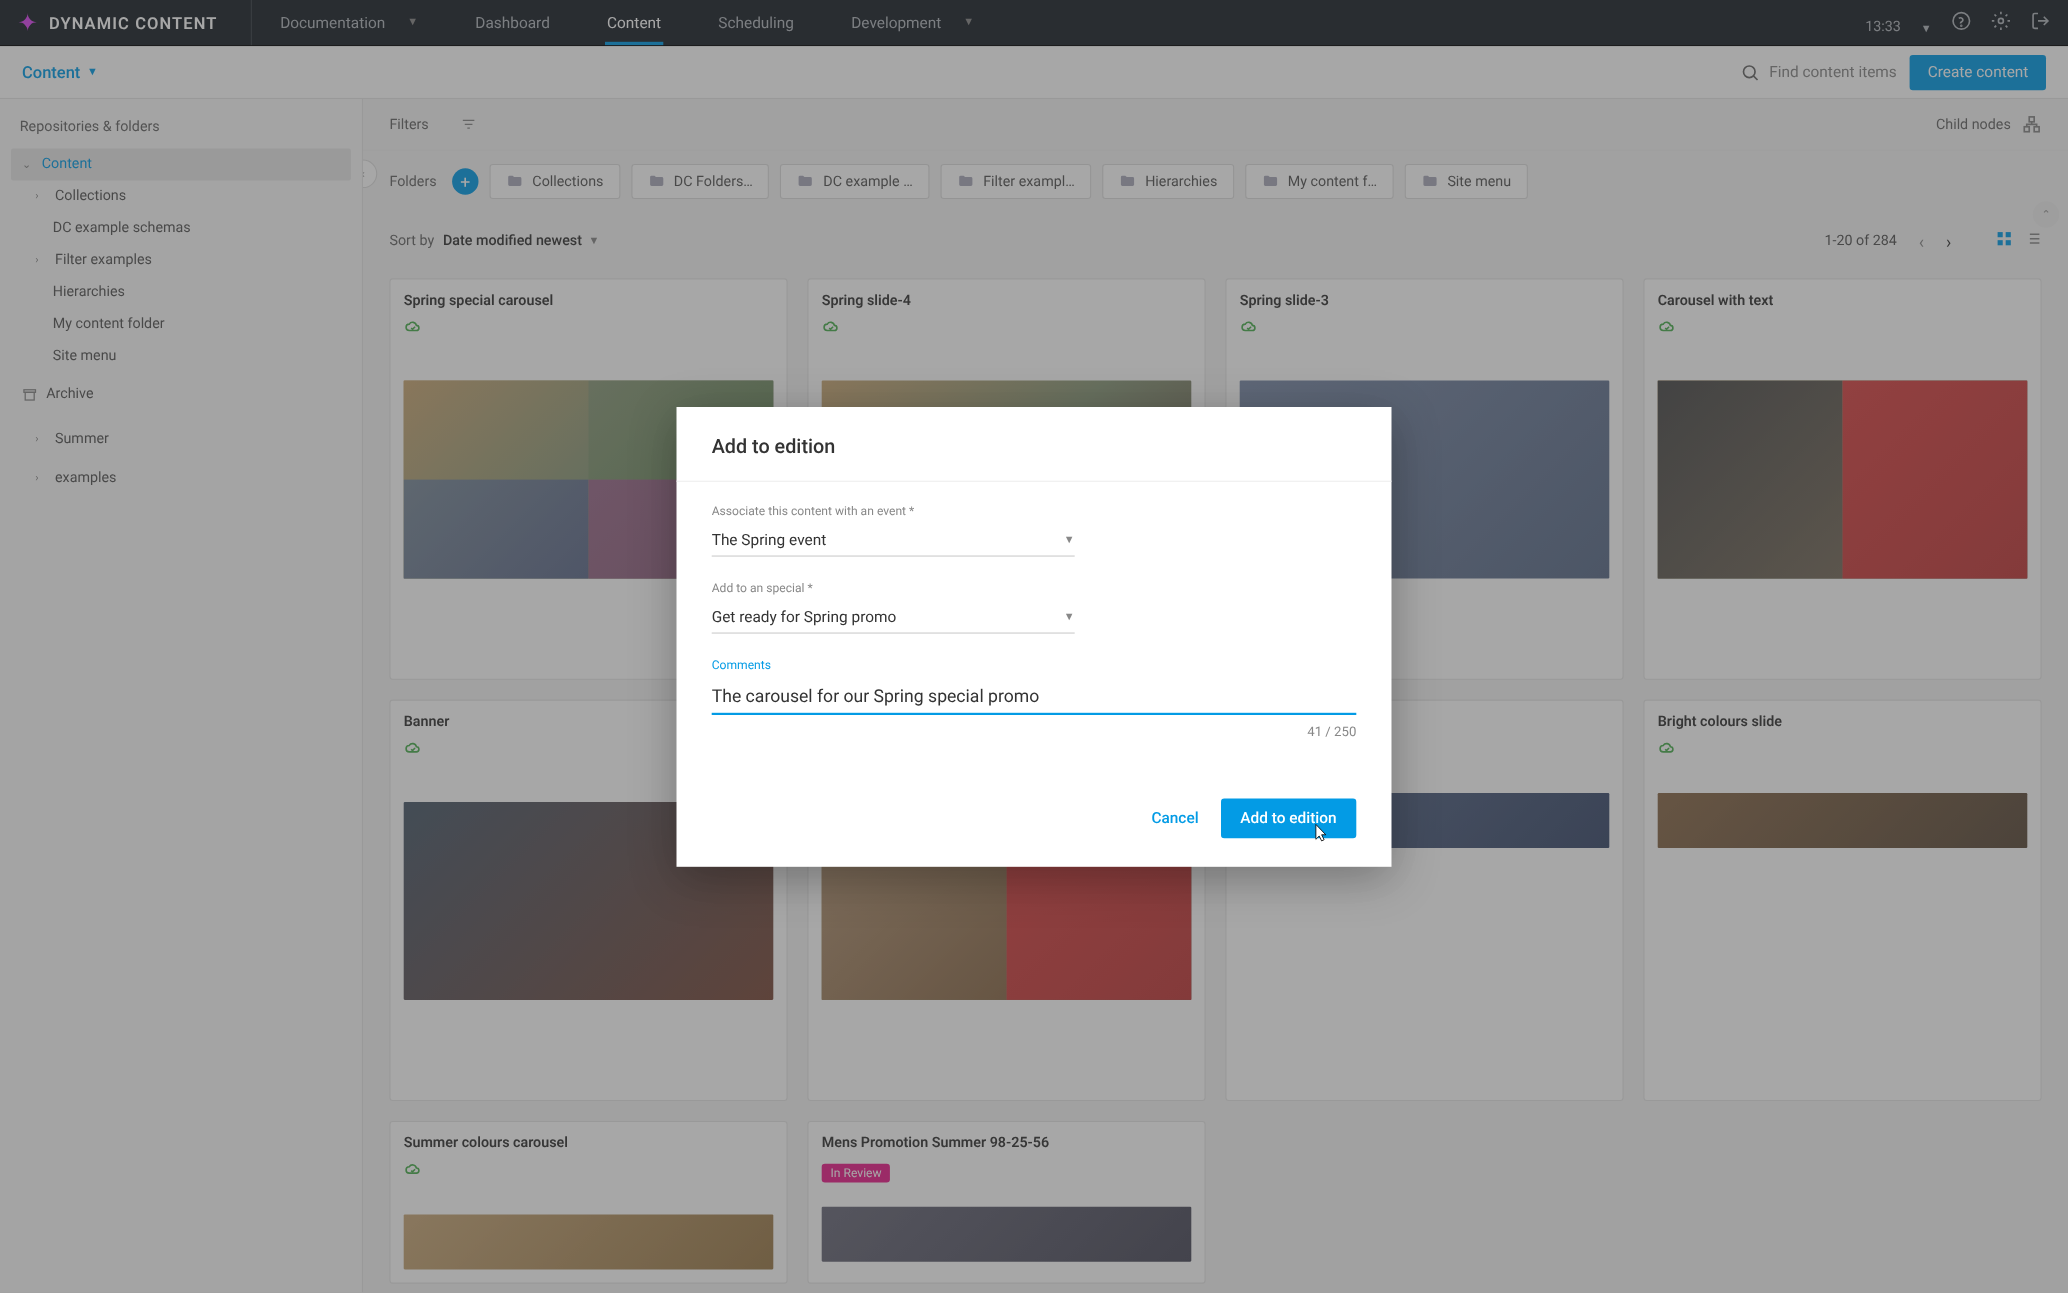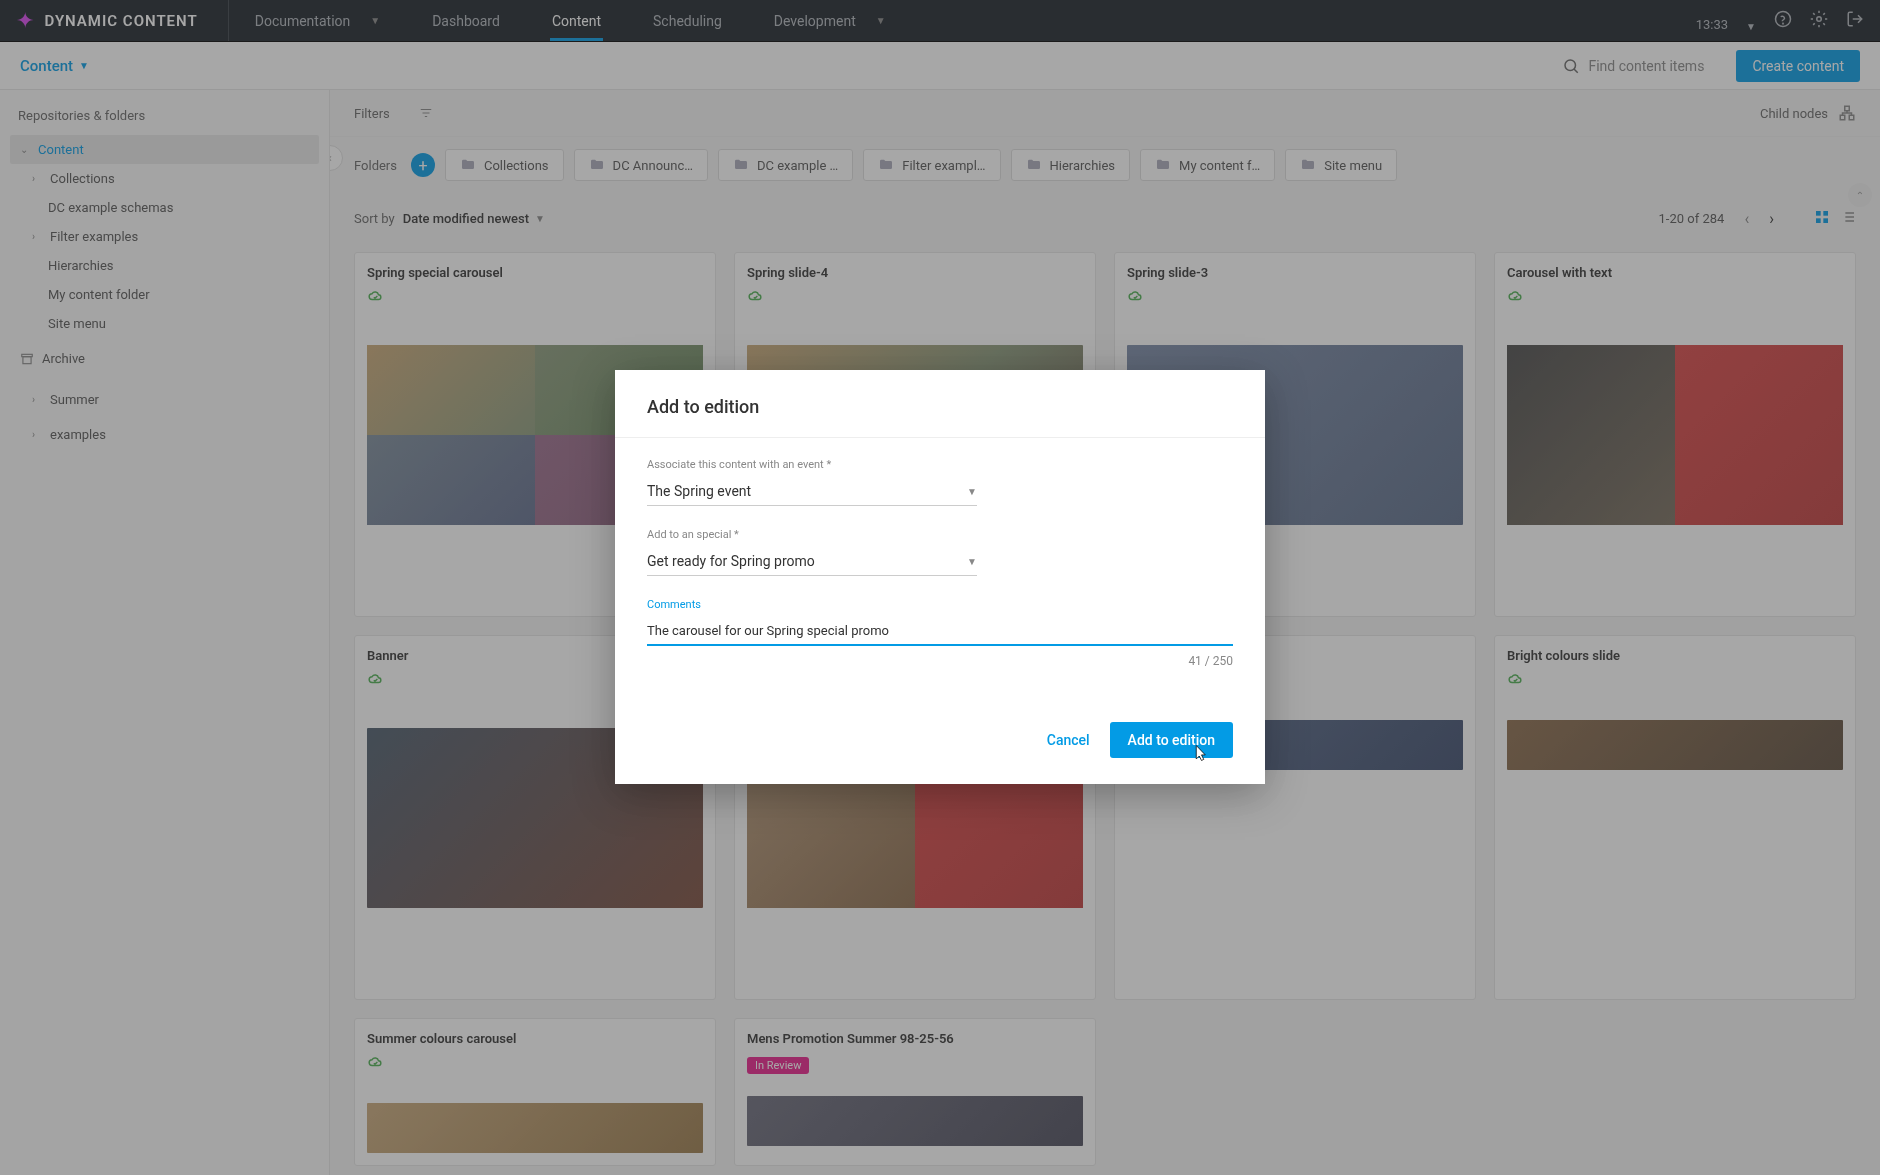--- a/index.html
+++ b/index.html
@@ -14,21 +14,21 @@
 .nav-item.active { color: #fff; }
 .nav-item.active::after { content:''; position:absolute; bottom:0; left:24px; right:24px; height:3px; background:#039be5; }
 .nav-item .chev { margin-left: 20px; font-size: 10px; color: #888; }
 .topnav-right { margin-left: auto; display: flex; align-items: flex-end; gap: 18px; color: #b0b5bb; }
 .topnav-right .time { font-size: 13px; }
 .topnav-right svg, .topnav-right span.icon { color:#b0b5bb; cursor:pointer; }
 
 
 .subheader { background: #fff; height: 48px; display: flex; align-items: center; padding: 0 20px; border-bottom: 1px solid #e5e5e5; }
 .subheader-title { color: #039be5; font-size: 15px; font-weight: 500; display:flex; align-items:center; gap:6px; }
-.subheader-right { margin-left: auto; display: flex; align-items: center; gap: 32px; justify-content: center; }
+.subheader-right { margin-left: auto; display: flex; align-items: center; gap: 12px; justify-content: center; }
 .search-box { display:flex; align-items:center; gap:8px; color:#888; font-size:14px; }
 .create-btn { background: #039be5; color: #fff; border: none; padding: 8px 16px; border-radius: 3px; font-size: 14px; cursor: pointer; }
 
 
 .layout { display: flex; height: calc(100% - 90px); }
 .sidebar { width: 330px; background: #fafafa; border-right: 1px solid #e5e5e5; padding: 14px 10px; overflow-y:auto; }
 .sidebar-header { color: #666; font-size: 13px; padding: 4px 8px 12px; }
 .tree-item { padding: 7px 10px; font-size: 13px; color: #555; display:flex; align-items:center; gap:8px; cursor:pointer; border-radius:2px; }
 .tree-item.selected { background: #e8e8e8; color: #039be5; }
 .tree-item.level2 { padding-left: 38px; }
@@ -81,21 +81,21 @@
 
 .overlay { position:absolute; inset:0; background:rgba(60,60,60,0.45); display:flex; align-items:flex-start; justify-content:center; padding-top:370px; }
 .modal { background:#fff; width:650px; box-shadow:0 10px 40px rgba(0,0,0,0.3); }
 .modal-header { padding: 26px 32px 20px; border-bottom:1px solid #eee; font-size:18px; font-weight:500; color:#333; }
 .modal-body { padding: 20px 32px 10px; }
 .field { margin-bottom: 22px; position:relative; }
 .field-label { font-size:11px; color:#888; margin-bottom:6px; display:block; }
 .field-label.focused { color:#039be5; }
 .field-select { width:330px; border:none; border-bottom:1px solid #ccc; padding:6px 0; font-size:14px; color:#333; display:flex; justify-content:space-between; align-items:center; }
 .field-select .arrow-down{ font-size:10px; color:#888;}
-.field-textarea { width:100%; border:none; border-bottom:2px solid #039be5; padding:6px 0; font-size:13px; color:#333; outline:none; resize:none; }
+.field-textarea { width:100%; border:none; border-bottom:2px solid #039be5; padding:6px 0; font-size:16px; color:#333; outline:none; resize:none; }
 .char-count { text-align:right; font-size:12px; color:#888; margin-top:8px; }
 .modal-footer { padding: 22px 32px 26px; display:flex; justify-content:flex-end; gap:20px; align-items:center; position:relative; }
 .cancel-link { color:#039be5; font-size:14px; cursor:pointer; font-weight:500; }
 .primary-btn { background:#039be5; color:#fff; border:none; padding:10px 18px; border-radius:3px; font-size:14px; cursor:pointer; font-weight:500; }
 .cursor { position:absolute; right:56px; bottom:16px; font-size:16px; }
 </style>
 </head>
 <body>
 
 <div class="topnav">
@@ -232,21 +232,21 @@
       <div class="folder-chip">
           <svg viewBox="0 0 24 24" fill="#aab">
             <path d="M3 6a2 2 0 012-2h4l2 2h8a2 2 0 012 2v8a2 2 0 01-2 2H5a2 2 0 01-2-2V6z"></path>
           </svg>
           <span>Collections</span>
         </div>
       <div class="folder-chip">
           <svg viewBox="0 0 24 24" fill="#aab">
             <path d="M3 6a2 2 0 012-2h4l2 2h8a2 2 0 012 2v8a2 2 0 01-2 2H5a2 2 0 01-2-2V6z"></path>
           </svg>
-          <span>DC Announc…</span>
+          <span>DC Folders…</span>
         </div>
       <div class="folder-chip">
           <svg viewBox="0 0 24 24" fill="#aab">
             <path d="M3 6a2 2 0 012-2h4l2 2h8a2 2 0 012 2v8a2 2 0 01-2 2H5a2 2 0 01-2-2V6z"></path>
           </svg>
           <span>DC example …</span>
         </div>
       <div class="folder-chip">
           <svg viewBox="0 0 24 24" fill="#aab">
             <path d="M3 6a2 2 0 012-2h4l2 2h8a2 2 0 012 2v8a2 2 0 01-2 2H5a2 2 0 01-2-2V6z"></path>

